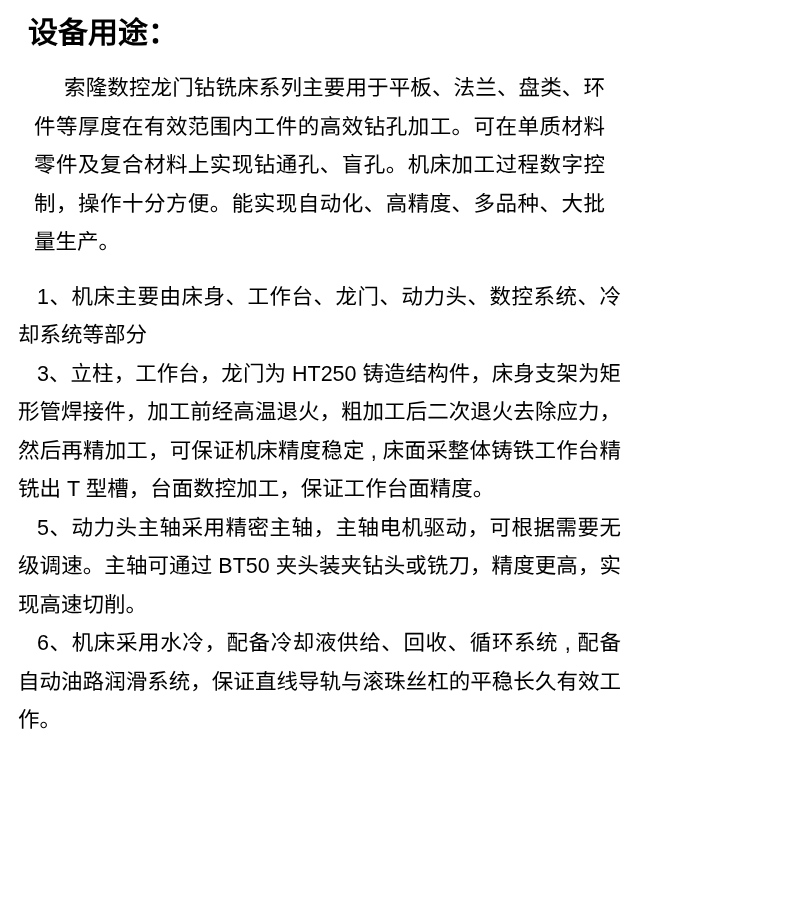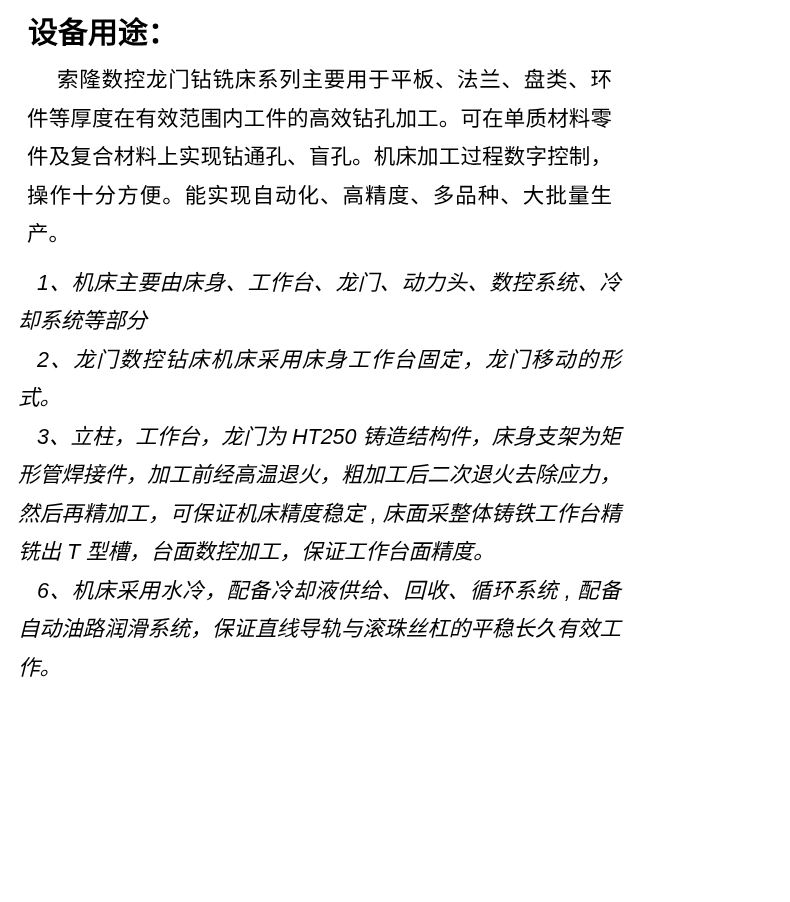--- a/index.html
+++ b/index.html
@@ -23,44 +23,42 @@
   }
   .section-heading {
     font-size: 30px;
     font-weight: 700;
     line-height: 40px;
     margin: 0 0 0 10px;
     text-align: left;
     white-space: nowrap;
   }
   .intro-para {
-    margin: 9px;
+    margin: 16px;
     text-indent: 30px;
-    font-family: Liberation Mono, monospace;
   }
   .struct-item {
     margin: 0;
     text-indent: 19px;
-    font-style: italic;
   }
 </style>
 </head>
 <body>
 
 <div class="doc">
 
   <h1 class="section-heading">设备用途：</h1>
 
   <p class="intro-para">索隆数控龙门钻铣床系列主要用于平板、法兰、盘类、环件等厚度在有效范围内工件的高效钻孔加工。可在单质材料零件及复合材料上实现钻通孔、盲孔。机床加工过程数字控制，操作十分方便。能实现自动化、高精度、多品种、大批量生产。</p>
 
 
   <p class="struct-item">1、机床主要由床身、工作台、龙门、动力头、数控系统、冷却系统等部分</p>
 
-  <p class="struct-item">2、龙门数控钻床机床采用床身工作台固定，龙门移动的形式。</p>
 
   <p class="struct-item">3、立柱，工作台，龙门为 HT250 铸造结构件，床身支架为矩形管焊接件，加工前经高温退火，粗加工后二次退火去除应力，然后再精加工，可保证机床精度稳定 , 床面采整体铸铁工作台精铣出 T 型槽，台面数控加工，保证工作台面精度。</p>
 
 
+  <p class="struct-item">5、动力头主轴采用精密主轴，主轴电机驱动，可根据需要无级调速。主轴可通过 BT50 夹头装夹钻头或铣刀，精度更高，实现高速切削。</p>
 
   <p class="struct-item">6、机床采用水冷，配备冷却液供给、回收、循环系统 , 配备自动油路润滑系统，保证直线导轨与滚珠丝杠的平稳长久有效工作。</p>
 
 
 </div>
 
 </body></html>

